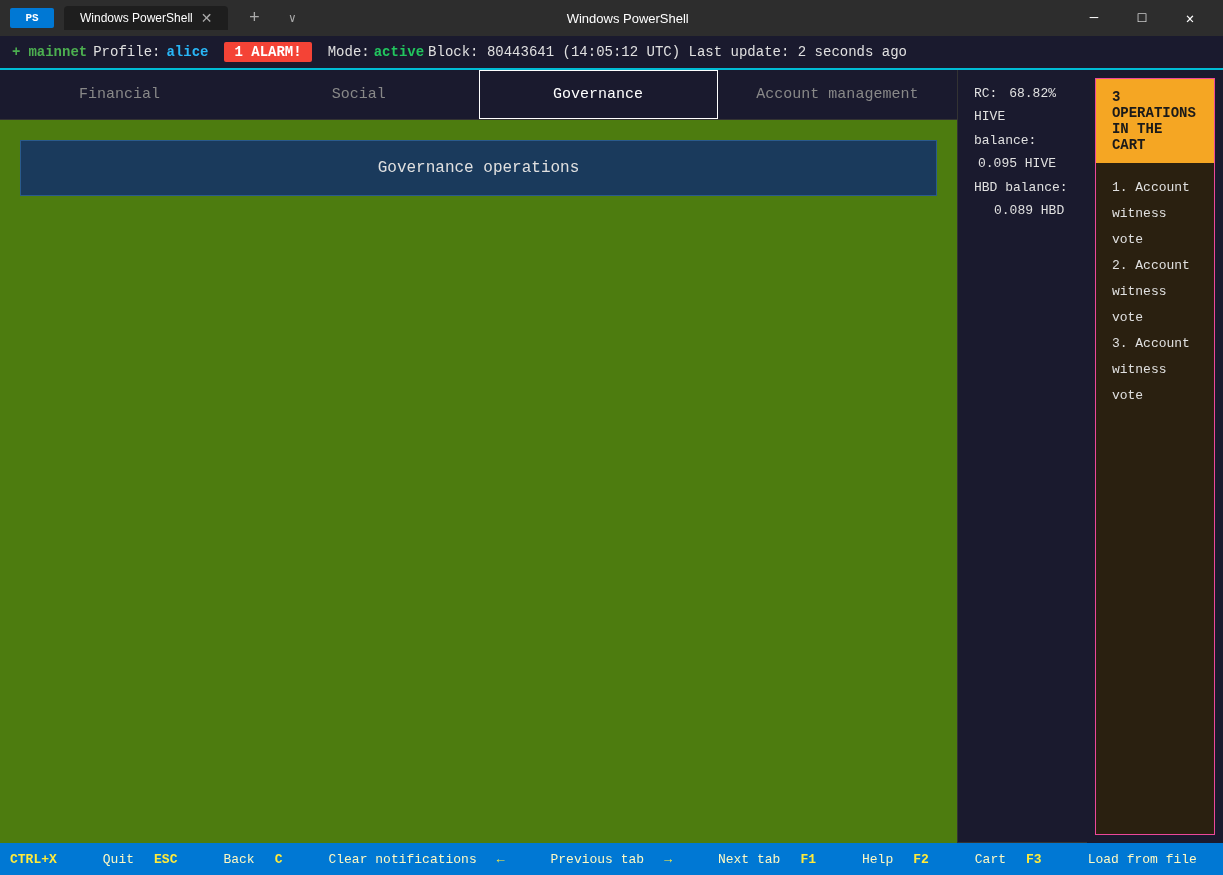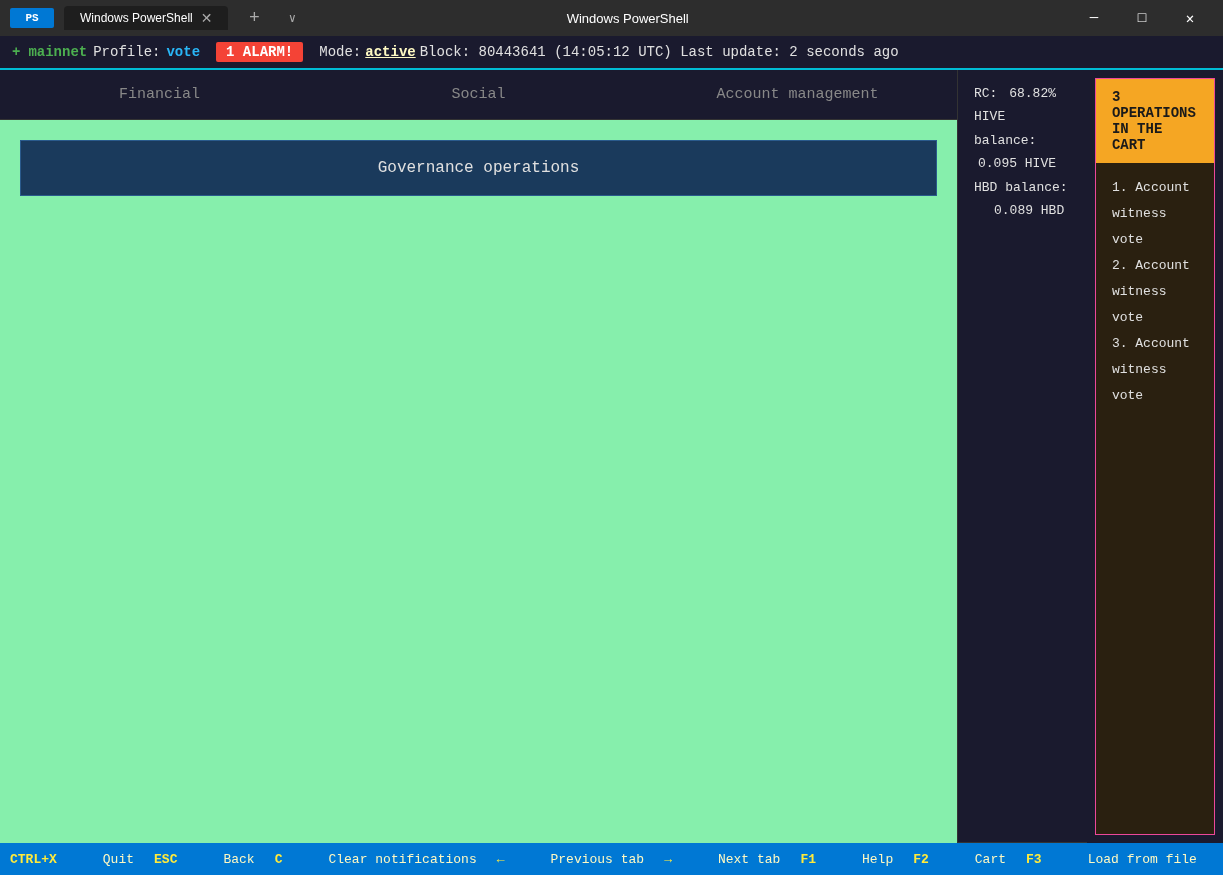--- a/index.html
+++ b/index.html
@@ -125,41 +125,40 @@
       color: #fff;
       padding: 2px 10px;
       margin: 0 16px;
       font-weight: bold;
       border-radius: 2px;
     }
     .status-mode-label {
       color: #e0e0e0;
     }
     .status-mode-value {
-      color: #fef9c3;
-      font-weight: bold;
-      text-decoration: underline;
+      color: #22c55e;
+      font-weight: bold;
     }
     .status-block {
       color: #e0e0e0;
     }
 
     
     .main-container {
       display: flex;
       flex: 1;
       overflow: hidden;
     }
 
     
     .left-panel {
       flex: 1;
       display: flex;
       flex-direction: column;
-      background: #86efac;
+      background: #4d7c0f;
       border-right: 1px solid #333;
     }
 
     
     .nav-tabs {
       display: flex;
       height: 50px;
       background: #1a1a2e;
       border-bottom: 1px solid #333;
       flex-shrink: 0;
@@ -291,37 +290,40 @@
     <div class="titlebar-btn">─</div>
     <div class="titlebar-btn">□</div>
     <div class="titlebar-btn close">✕</div>
   </div>
 </div>
 
 <div class="statusbar">
   <span class="status-plus">+</span>
   <span class="status-mainnet">mainnet</span>
   <span class="status-text" style="margin:0 6px;">Profile:</span>
-  <span class="status-user">vote</span>
+  <span class="status-user">alice</span>
   <span class="status-alarm">1 ALARM!</span>
   <span class="status-mode-label">Mode:</span>
   <span style="margin:0 4px;" class="status-mode-value">active</span>
   <span class="status-block">Block: 80443641 (14:05:12 UTC) Last update: 2 seconds ago</span>
 </div>
 
 <div class="main-container">
 
   <div class="left-panel">
 
     <div class="nav-tabs">
       <div class="nav-tab">
         <span>Financial</span>
       </div>
       <div class="nav-tab">
         <span>Social</span>
+      </div>
+      <div class="nav-tab active">
+        <span>Governance</span>
       </div>
       <div class="nav-tab">
         <span>Account management</span>
       </div>
     </div>
 
     <div class="content-area">
       <button class="governance-ops-btn">Governance operations</button>
     </div>
   </div>

